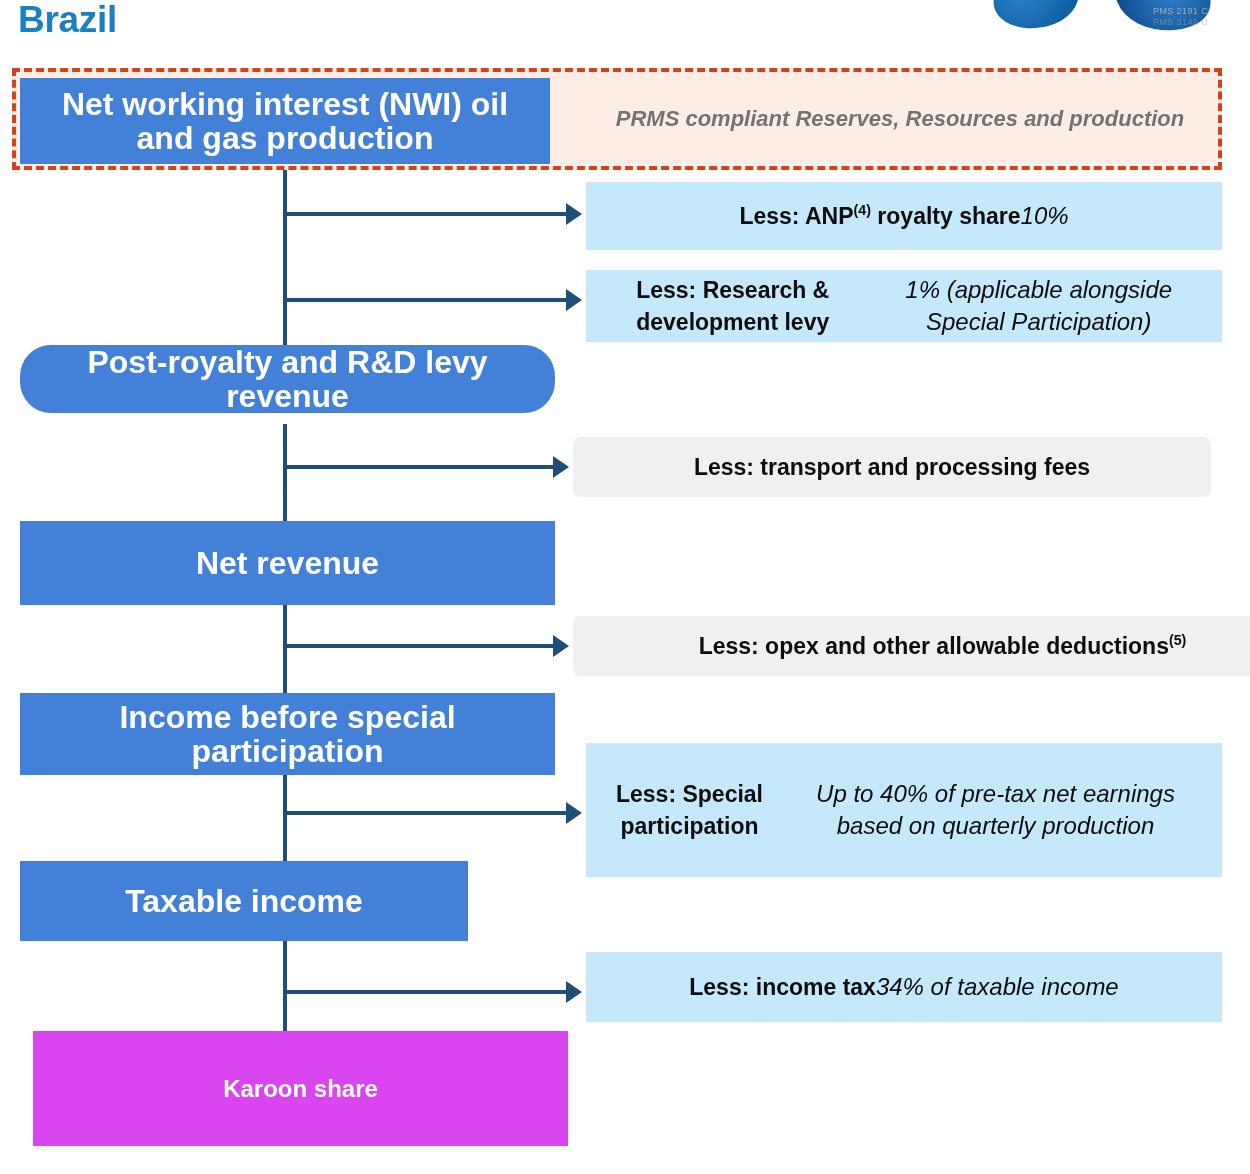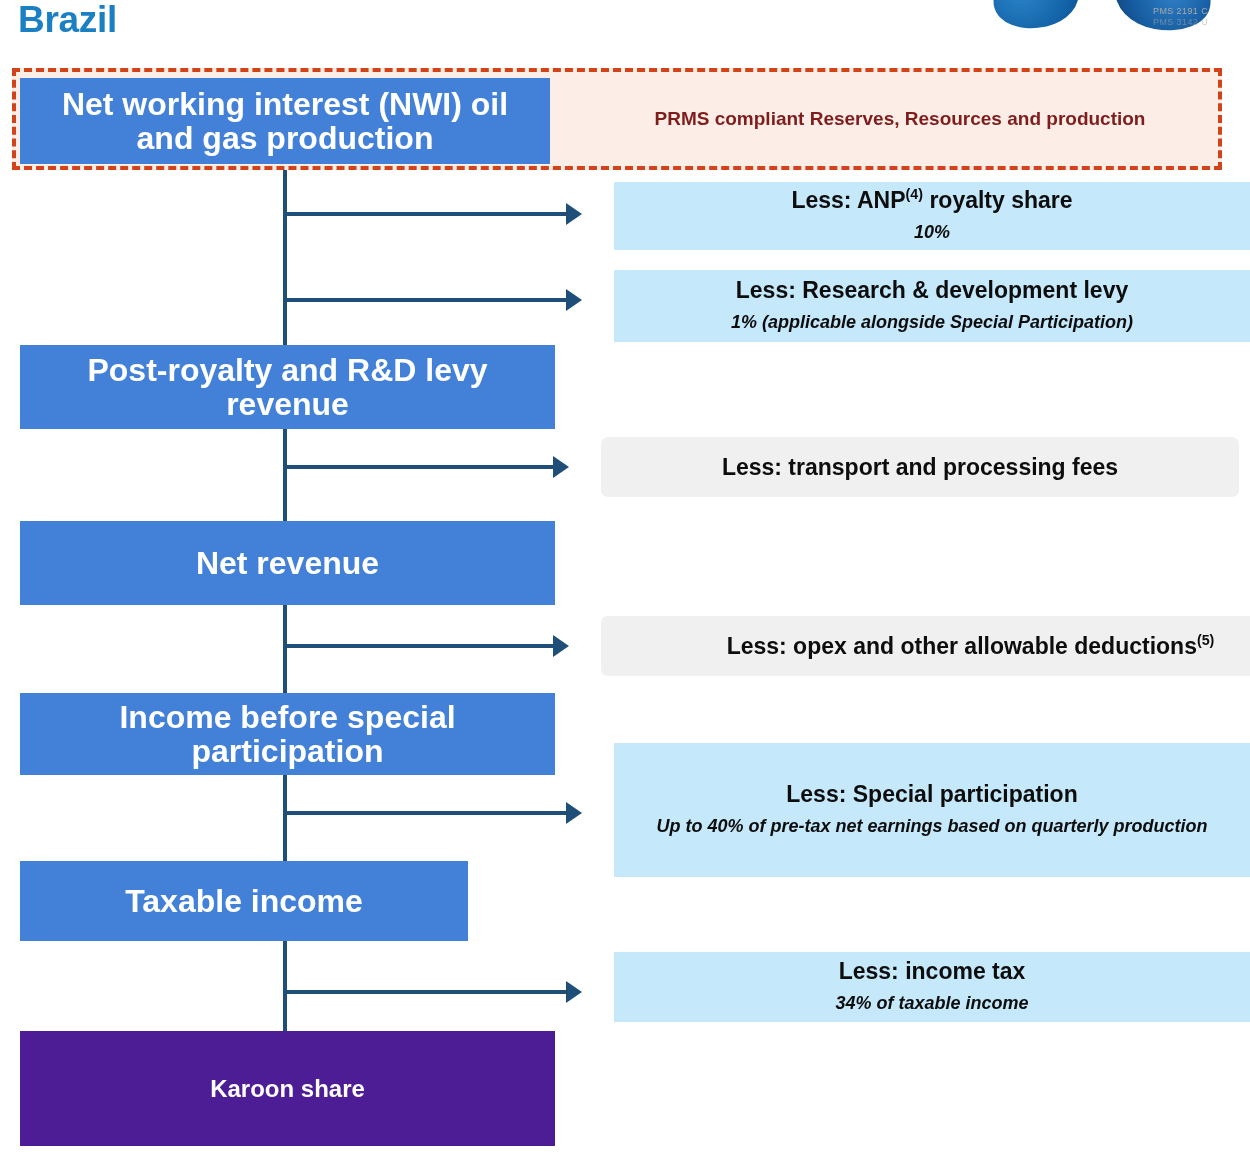--- a/index.html
+++ b/index.html
@@ -89,23 +89,24 @@
   .prms-note {
     position: absolute;
     left: 590px;
     top: 82px;
     width: 620px;
     height: 74px;
     display: flex;
     align-items: center;
     justify-content: center;
     text-align: center;
-    font-size: 19px;
-    font-weight: bold;
-    color: #7f1d1d;
+    font-size: 22px;
+    font-weight: bold;
+    font-style: italic;
+    color: #737373;
     line-height: 32px;
   }
 
   
   .spine {
     position: absolute;
     left: 283px;
     width: 4px;
     background: #1f4e79;
   }
@@ -135,47 +136,47 @@
     font-weight: bold;
     line-height: 34px;
     box-sizing: border-box;
     padding: 4px 10px;
   }
   .pbox.blue {
     background: #4380d8;
     font-size: 32px;
   }
   .pbox.navy {
-    background: #4c1d95;
+    background: #d946ef;
     font-size: 24px;
+    margin-left: 13px;
   }
 
   
   .dbox {
     position: absolute;
     display: flex;
-    flex-direction: column;
+    flex-direction: row;
     align-items: center;
     justify-content: center;
     text-align: center;
     box-sizing: border-box;
     padding: 4px 12px;
     color: #0d0d0d;
-    margin-left: 28px;
   }
   .dbox.lblue { background: #c5e8fb; }
   .dbox.grey  { background: #f0f0f0; border-radius: 7px; }
   .dbox .l1 {
     font-size: 23px;
     font-weight: bold;
     line-height: 32px;
   }
   .dbox .l2 {
-    font-size: 18px;
-    font-weight: bold;
+    font-size: 24px;
+    font-weight: normal;
     font-style: italic;
     line-height: 32px;
   }
   sup {
     font-size: 0.62em;
     vertical-align: super;
     line-height: 0;
   }
 </style>
 </head>
@@ -218,21 +219,21 @@
   <div class="arrow-row" style="top:811px; width:283px;"></div>
   <div class="arrow-head" style="left:566px; top:802px;"></div>
 
   <div class="arrow-row" style="top:990px; width:283px;"></div>
   <div class="arrow-head" style="left:566px; top:981px;"></div>
 
   <div class="pbox blue" style="left:20px; top:78px; width:530px; height:86px;">
     <span>Net working interest (NWI) oil and gas production</span>
   </div>
 
-  <div class="pbox blue" style="left:20px; top:345px; width:535px; height:84px;">
+  <div class="pbox blue" style="left:20px; top:345px; width:535px; height:68px;border-radius:31px;">
     <span>Post-royalty and R&amp;D levy revenue</span>
   </div>
 
   <div class="pbox blue" style="left:20px; top:521px; width:535px; height:84px;">
     <span>Net revenue</span>
   </div>
 
   <div class="pbox blue" style="left:20px; top:693px; width:535px; height:82px;">
     <span>Income before special participation</span>
   </div>

